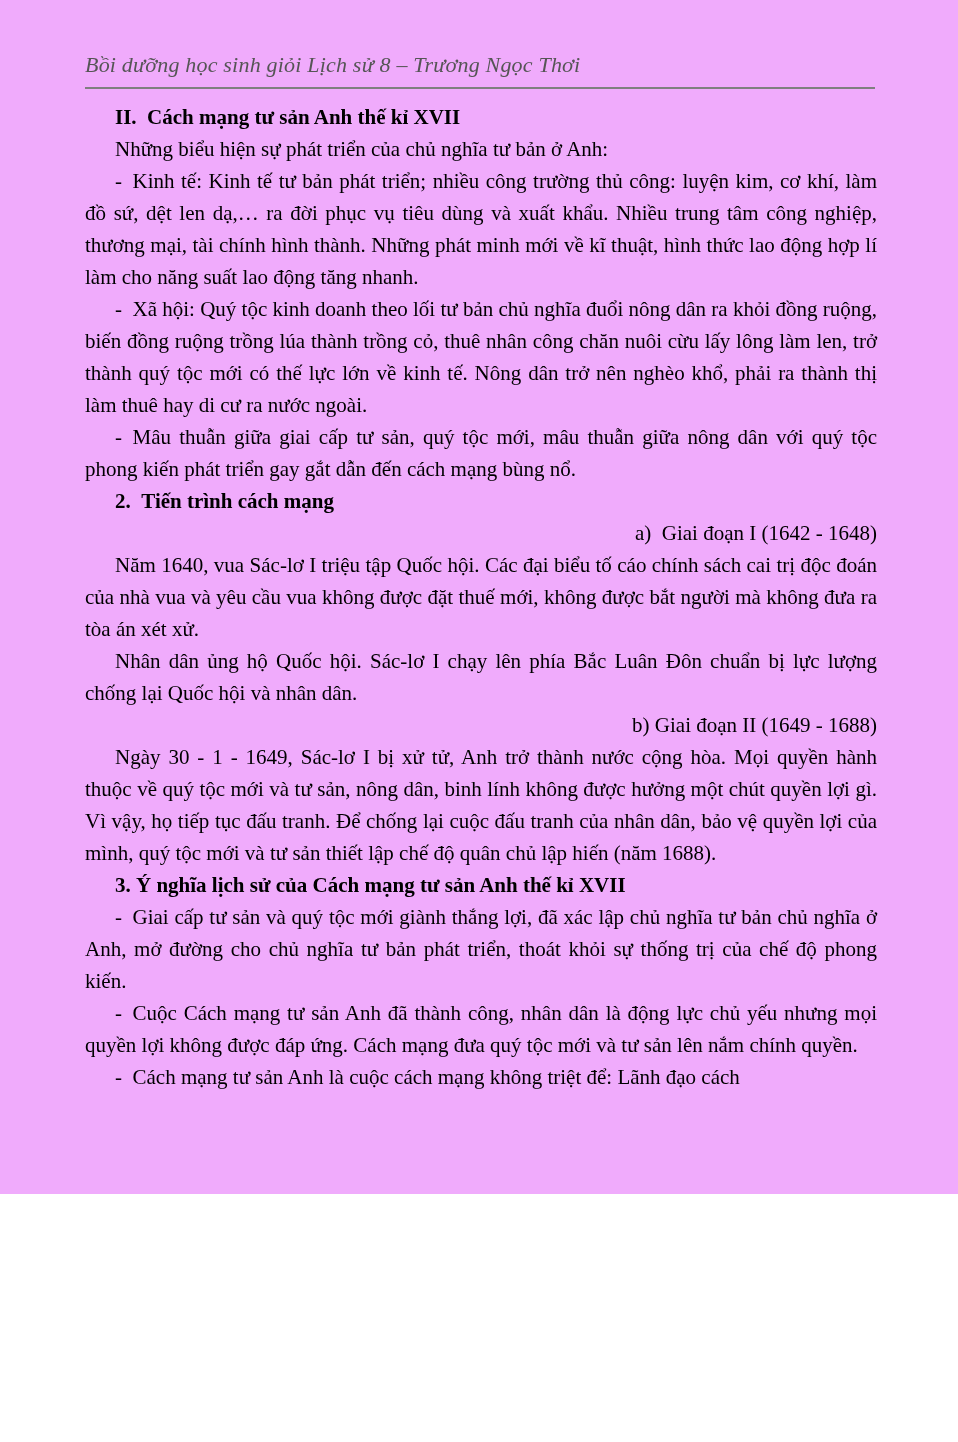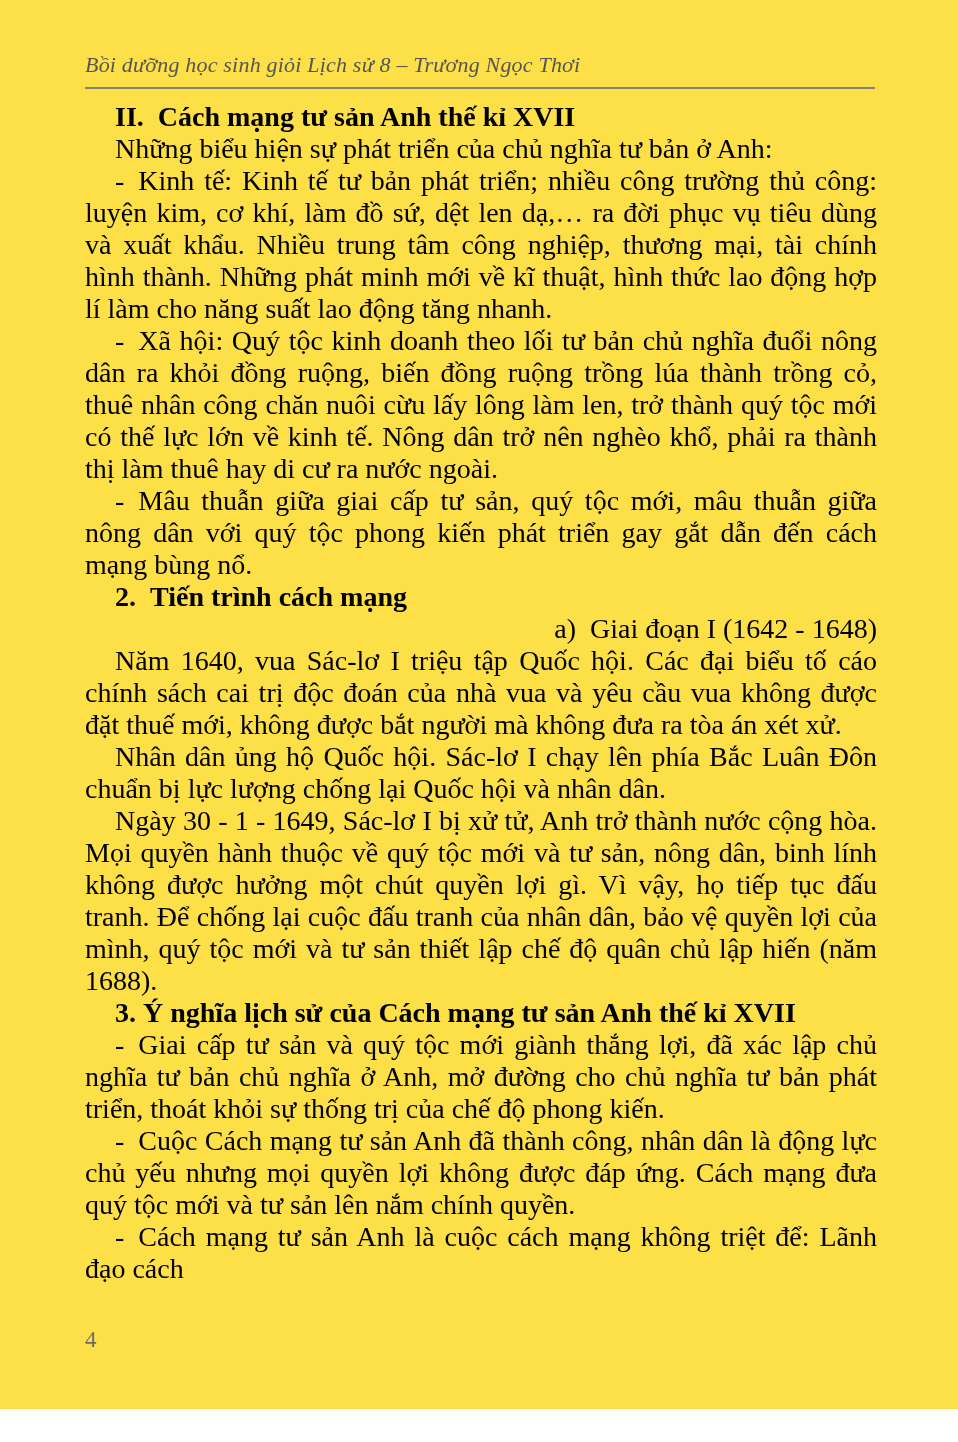--- a/index.html
+++ b/index.html
@@ -1,20 +1,20 @@
 <!DOCTYPE html>
 <html><head>
 <meta charset="utf-8">
 <style>
   html, body { margin: 0; padding: 0; background: #ffffff; }
   .page {
     position: relative;
     width: 958px;
-    height: 1409px;
-    background: #fde047;
+    height: 1194px;
+    background: #f0abfc;
     font-family: "Liberation Serif", "DejaVu Serif", serif;
     overflow: hidden;
   }
   .running-header {
     position: absolute;
     left: 85px;
     top: 52px;
     width: 792px;
     font-size: 22px;
     font-style: italic;
@@ -28,21 +28,21 @@
     width: 790px;
     height: 0;
     border-top: 2px solid #7f7f7f;
   }
   .content {
     position: absolute;
     left: 85px;
     top: 101px;
     width: 792px;
     color: #000000;
-    font-size: 28px;
+    font-size: 21px;
     line-height: 32px;
   }
   .content p {
     margin: 0;
     text-align: justify;
     text-indent: 30px;
   }
   .content p.h {
     font-weight: bold;
     text-align: left;
@@ -72,20 +72,21 @@
   <div class="content">
     <p class="h">II. Cách mạng tư sản Anh thế kỉ XVII</p>
     <p>Những biểu hiện sự phát triển của chủ nghĩa tư bản ở Anh:</p>
     <p>- Kinh tế: Kinh tế tư bản phát triển; nhiều công trường thủ công: luyện kim, cơ khí, làm đồ sứ, dệt len dạ,… ra đời phục vụ tiêu dùng và xuất khẩu. Nhiều trung tâm công nghiệp, thương mại, tài chính hình thành. Những phát minh mới về kĩ thuật, hình thức lao động hợp lí làm cho năng suất lao động tăng nhanh.</p>
     <p>- Xã hội: Quý tộc kinh doanh theo lối tư bản chủ nghĩa đuổi nông dân ra khỏi đồng ruộng, biến đồng ruộng trồng lúa thành trồng cỏ, thuê nhân công chăn nuôi cừu lấy lông làm len, trở thành quý tộc mới có thế lực lớn về kinh tế. Nông dân trở nên nghèo khổ, phải ra thành thị làm thuê hay di cư ra nước ngoài.</p>
     <p>- Mâu thuẫn giữa giai cấp tư sản, quý tộc mới, mâu thuẫn giữa nông dân với quý tộc phong kiến phát triển gay gắt dẫn đến cách mạng bùng nổ.</p>
     <p class="h">2. Tiến trình cách mạng</p>
     <p class="it">a) Giai đoạn I (1642 - 1648)</p>
     <p>Năm 1640, vua Sác-lơ I triệu tập Quốc hội. Các đại biểu tố cáo chính sách cai trị độc đoán của nhà vua và yêu cầu vua không được đặt thuế mới, không được bắt người mà không đưa ra tòa án xét xử.</p>
     <p>Nhân dân ủng hộ Quốc hội. Sác-lơ I chạy lên phía Bắc Luân Đôn chuẩn bị lực lượng chống lại Quốc hội và nhân dân.</p>
+    <p class="it">b) Giai đoạn II (1649 - 1688)</p>
     <p>Ngày 30 - 1 - 1649, Sác-lơ I bị xử tử, Anh trở thành nước cộng hòa. Mọi quyền hành thuộc về quý tộc mới và tư sản, nông dân, binh lính không được hưởng một chút quyền lợi gì. Vì vậy, họ tiếp tục đấu tranh. Để chống lại cuộc đấu tranh của nhân dân, bảo vệ quyền lợi của mình, quý tộc mới và tư sản thiết lập chế độ quân chủ lập hiến (năm 1688).</p>
     <p class="h">3. Ý nghĩa lịch sử của Cách mạng tư sản Anh thế kỉ XVII</p>
     <p>- Giai cấp tư sản và quý tộc mới giành thắng lợi, đã xác lập chủ nghĩa tư bản chủ nghĩa ở Anh, mở đường cho chủ nghĩa tư bản phát triển, thoát khỏi sự thống trị của chế độ phong kiến.</p>
     <p>- Cuộc Cách mạng tư sản Anh đã thành công, nhân dân là động lực chủ yếu nhưng mọi quyền lợi không được đáp ứng. Cách mạng đưa quý tộc mới và tư sản lên nắm chính quyền.</p>
     <p>- Cách mạng tư sản Anh là cuộc cách mạng không triệt để: Lãnh đạo cách</p>
   </div>
 
   <div class="page-number">4</div>
 
 </div>

